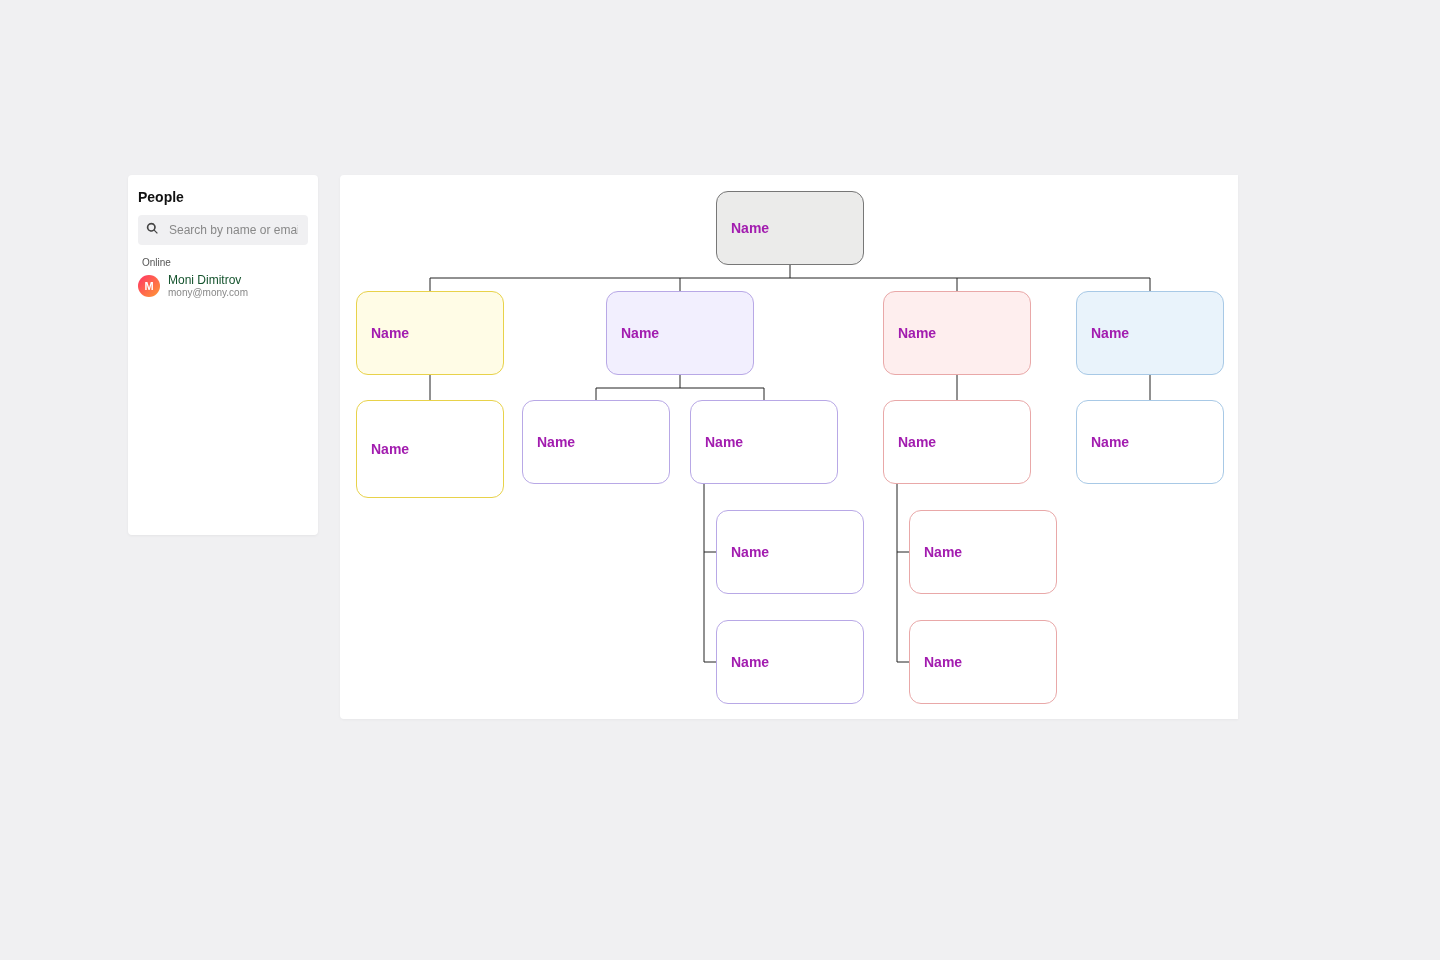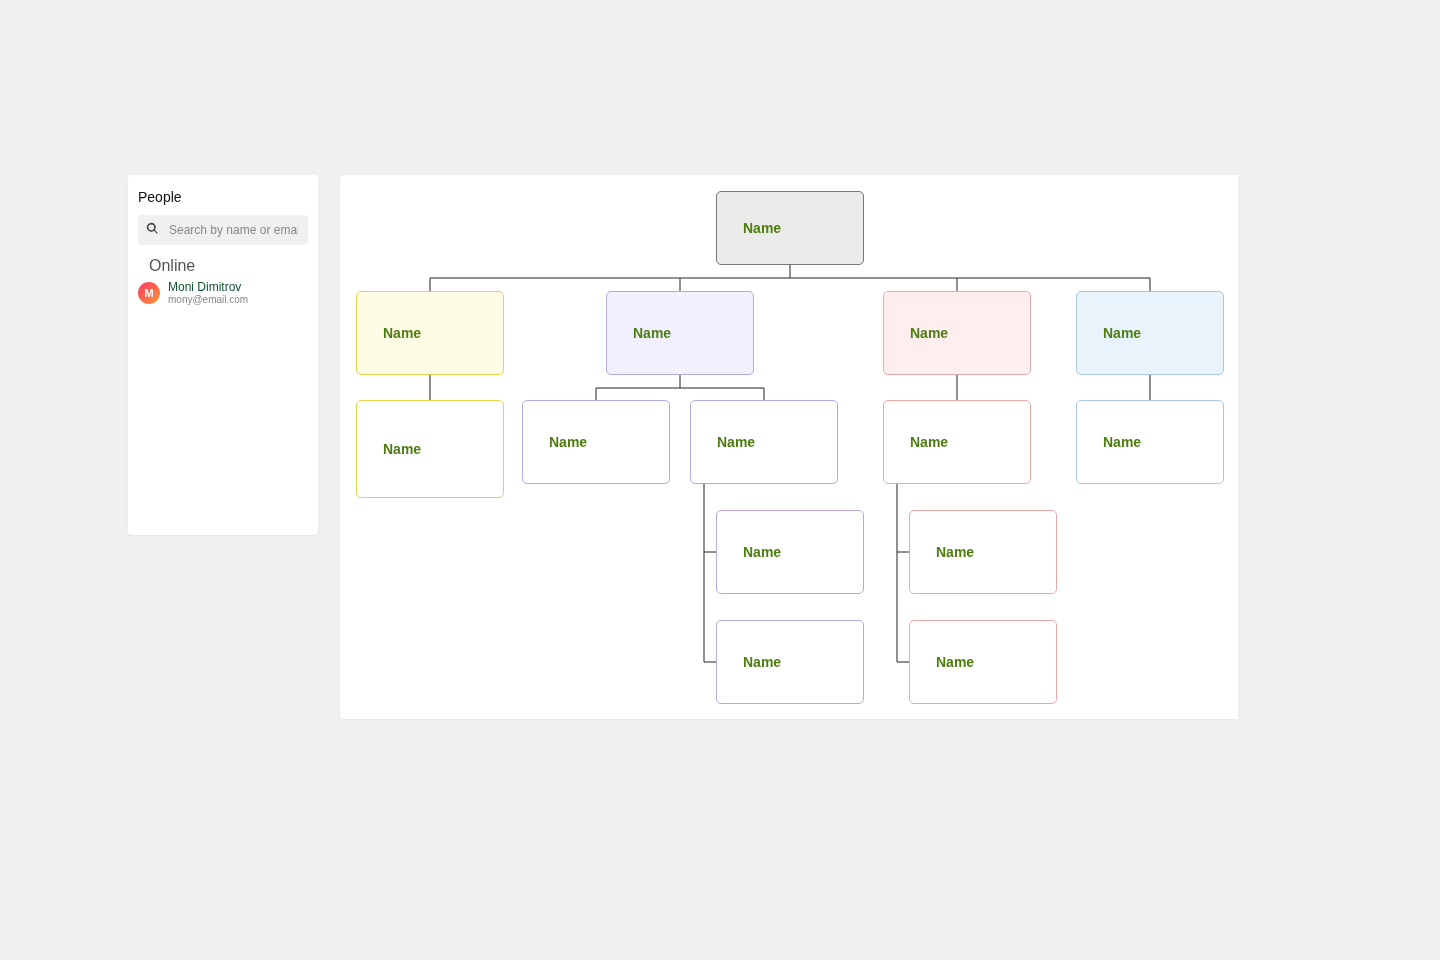--- a/index.html
+++ b/index.html
@@ -23,21 +23,21 @@
     border-radius: 4px;
     padding: 0;
     box-shadow: 0 1px 3px rgba(0,0,0,.05);
   }
   .people-panel .inner {
     padding: 14px 10px 10px 10px;
   }
   .people-panel h3 {
     margin: 0 0 10px 0;
     font-size: 14px;
-    font-weight: 400;
+    font-weight: 700;
     color: #111;
   }
   .search-box {
     display: flex;
     align-items: center;
     background: #f0f0f2;
     border-radius: 4px;
     height: 30px;
     padding: 0 8px;
     gap: 8px;
@@ -53,23 +53,23 @@
     background: transparent;
     outline: none;
     font-size: 12px;
     color: #333;
     width: 100%;
   }
   .search-box input::placeholder {
     color: #888;
   }
   .section-label {
-    font-size: 16px;
+    font-size: 10px;
     color: #555;
-    margin: 12px 0 6px 11px;
+    margin: 12px 0 6px 4px;
   }
   .person-row {
     display: flex;
     align-items: center;
     gap: 8px;
   }
   .avatar {
     width: 22px;
     height: 22px;
     border-radius: 50%;
@@ -103,27 +103,27 @@
     background: #fff;
     border-radius: 4px 0 0 4px;
     box-shadow: 0 1px 3px rgba(0,0,0,.04);
   }
 
   
   .node {
     position: absolute;
     background: #fff;
     border: 1px solid #bbb;
-    border-radius: 5px;
-    padding: 0 26px;
+    border-radius: 12px;
+    padding: 0 14px;
     display: flex;
     align-items: center;
     font-size: 14px;
     font-weight: 800;
-    color: #4d7c0f;
+    color: #a21caf;
     box-sizing: border-box;
     cursor: default;
   }
   .node span {
     font-weight: 800;
   }
 
   
   svg.lines {
     position: absolute;
@@ -154,21 +154,21 @@
       </span>
       <input type="text" placeholder="Search by name or email" style="">
     </div>
 
     <div class="section-label">Online</div>
 
     <div class="person-row">
       <div class="avatar">M</div>
       <div class="person-meta">
         <div class="pname">Moni Dimitrov</div>
-        <div class="pemail">mony@email.com</div>
+        <div class="pemail">mony@mony.com</div>
       </div>
     </div>
   </div>
 </div>
 
 <div class="canvas">
 
   <svg class="lines">
 
     <line x1="450" y1="90" x2="450" y2="103"></line>

